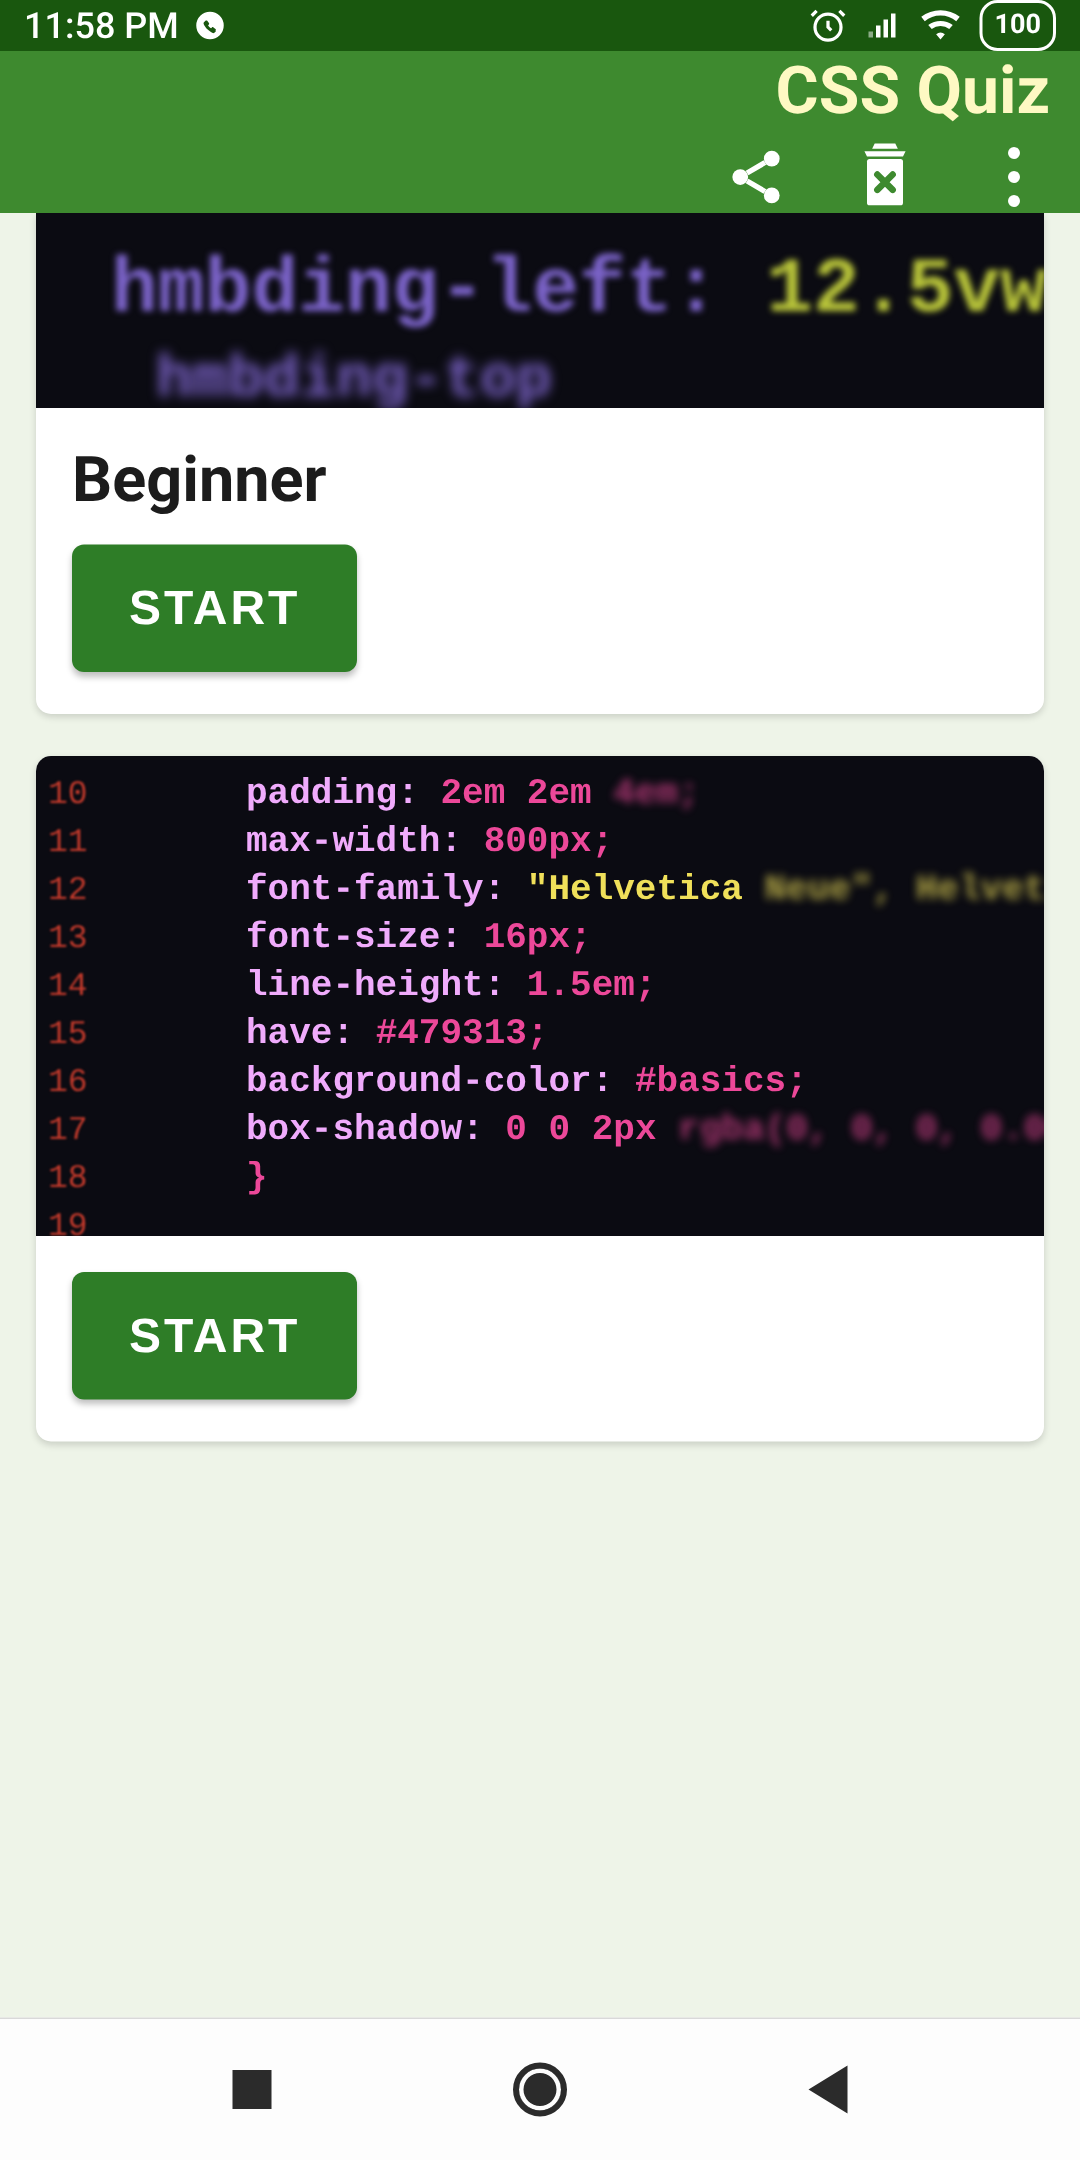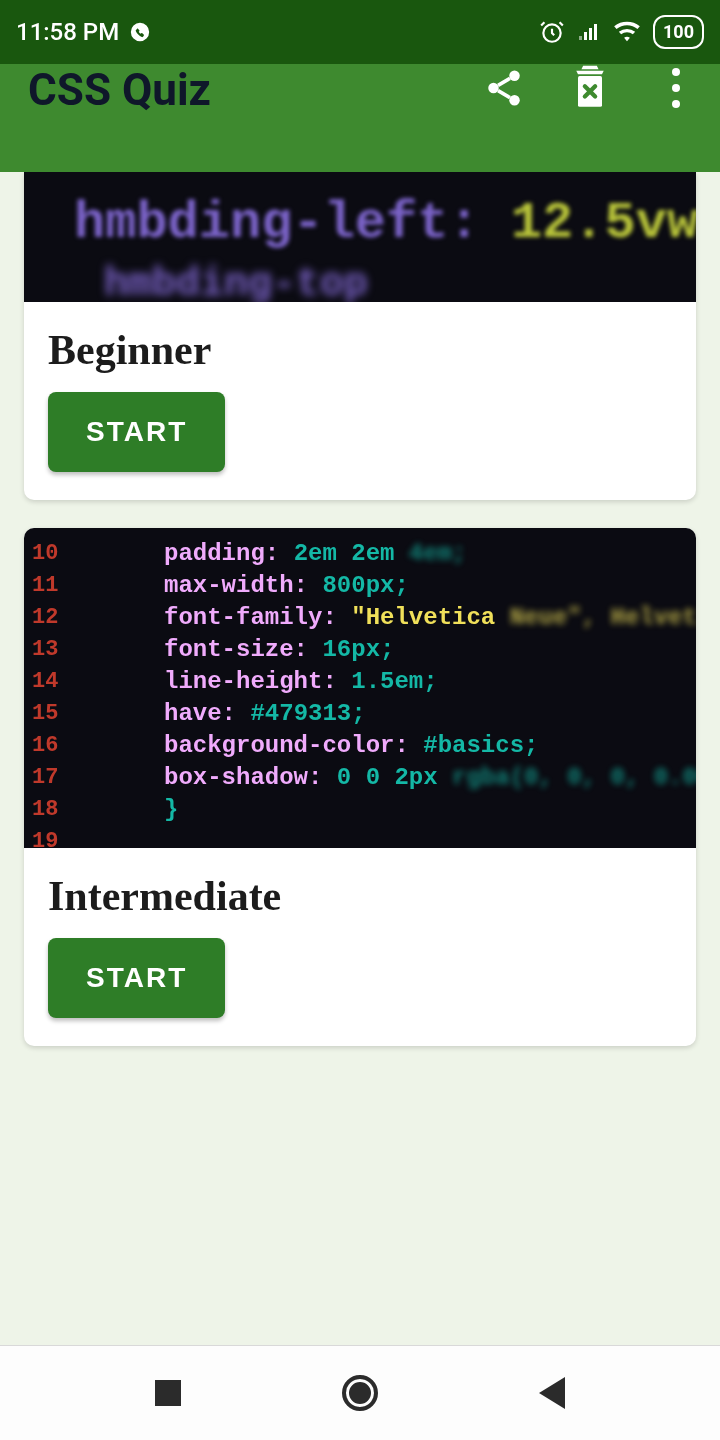--- a/index.html
+++ b/index.html
@@ -6,21 +6,21 @@
   body {
     width: 720px;
     height: 1440px;
     background: #eef4e8;
     font-family: Roboto, "Segoe UI", Arial, sans-serif;
     overflow: hidden;
     position: relative;
   }
   
   .status-bar {
-    height: 64px;
+    height: 34px;
     background: #19570e;
     display: flex;
     align-items: center;
     justify-content: space-between;
     padding: 0 16px;
     color: #fff;
     font-size: 24px;
     font-weight: 500;
   }
   .status-left { display: flex; align-items: center; gap: 10px; }
@@ -32,23 +32,24 @@
     padding: 4px 8px;
     font-size: 18px;
     line-height: 22px;
     font-weight: 700;
   }
   
   .app-bar {
     height: 108px;
     background: #3e8a2f;
     display: flex;
-    align-items: flex-start;
+    align-items: flex-end;
     padding: 0 20px 0 28px;
-    color: #0f172a;
+    color: #fef9c3;
+    flex-direction: column;
   }
   .app-title {
     flex: 1;
     font-size: 44px;
     font-weight: 700;
   }
   .app-actions { display: flex; align-items: center; gap: 38px; }
   .app-action { width: 48px; height: 48px; display: flex; align-items: center; justify-content: center; }
   .dots { display: flex; flex-direction: column; gap: 8px; }
   .dots span { width: 8px; height: 8px; background: #fff; border-radius: 50%; }
@@ -87,52 +88,51 @@
     position: absolute; top: 90px; left: 80px;
     font-size: 40px; font-weight: bold;
     color: #7b63c8;
     filter: blur(4px);
     white-space: nowrap;
   }
   .ln-nums {
     position: absolute; left: 8px; top: 10px;
     color: #c0392b; font-size: 22px; line-height: 32px;
     filter: blur(0.6px);
-    font-weight: bold;
+    font-weight: normal;
   }
   .code-lines {
     position: absolute; left: 140px; top: 10px;
     font-size: 24px; line-height: 32px;
     white-space: nowrap;
     filter: blur(0.4px);
     font-weight: bold;
   }
   .code-lines .k { color: #f0abfc; }
-  .code-lines .v { color: #14b8a6; }
+  .code-lines .v { color: #ec4899; }
   .code-lines .s { color: #f0e05a; }
   .code-lines .blur { filter: blur(3px); opacity: .7; }
   .hline { color: #e74c3c; margin-top: 20px; display: block; filter: blur(1px); }
   .card-body { padding: 24px 24px 28px; }
   .card-title {
     font-size: 42px;
     font-weight: 700;
     color: #1c1c1c;
     margin-bottom: 18px;
-    font-family: Liberation Serif, serif;
   }
   .card-desc {
     font-size: 29px;
     line-height: 1.3;
     color: #5a5a5a;
     margin-bottom: 28px;
   }
   .start-btn {
     background: #2e7d27;
     color: #fff;
-    font-size: 28px;
+    font-size: 32px;
     font-weight: 600;
     letter-spacing: 2px;
     border: none;
     border-radius: 8px;
     padding: 24px 38px;
     box-shadow: 0 3px 4px rgba(0,0,0,0.25);
   }
   
   .nav-bar {
     position: absolute;
@@ -236,21 +236,20 @@
         <span class="k">font-size:</span> <span class="v">16px;</span><br>
         <span class="k">line-height:</span> <span class="v">1.5em;</span><br>
         <span class="k">have:</span> <span class="v">#479313;</span><br>
         <span class="k">background-color:</span> <span class="v">#basics;</span><br>
         <span class="k">box-shadow:</span> <span class="v">0 0 2px</span> <span class="v blur">rgba(0, 0, 0, 0.06)</span><br>
         <span class="v">}</span>
         <span class="hline">h2, h3, h4, h5, h6 {</span>
       </div>
     </div>
     <div class="card-body">
-      <div class="card-title">Intermediate</div>
       <button class="start-btn">START</button>
     </div>
   </div>
 
 </div>
 
 <div class="nav-bar">
   <div class="nav-btn">
       <div class="sq"></div>
     </div>

